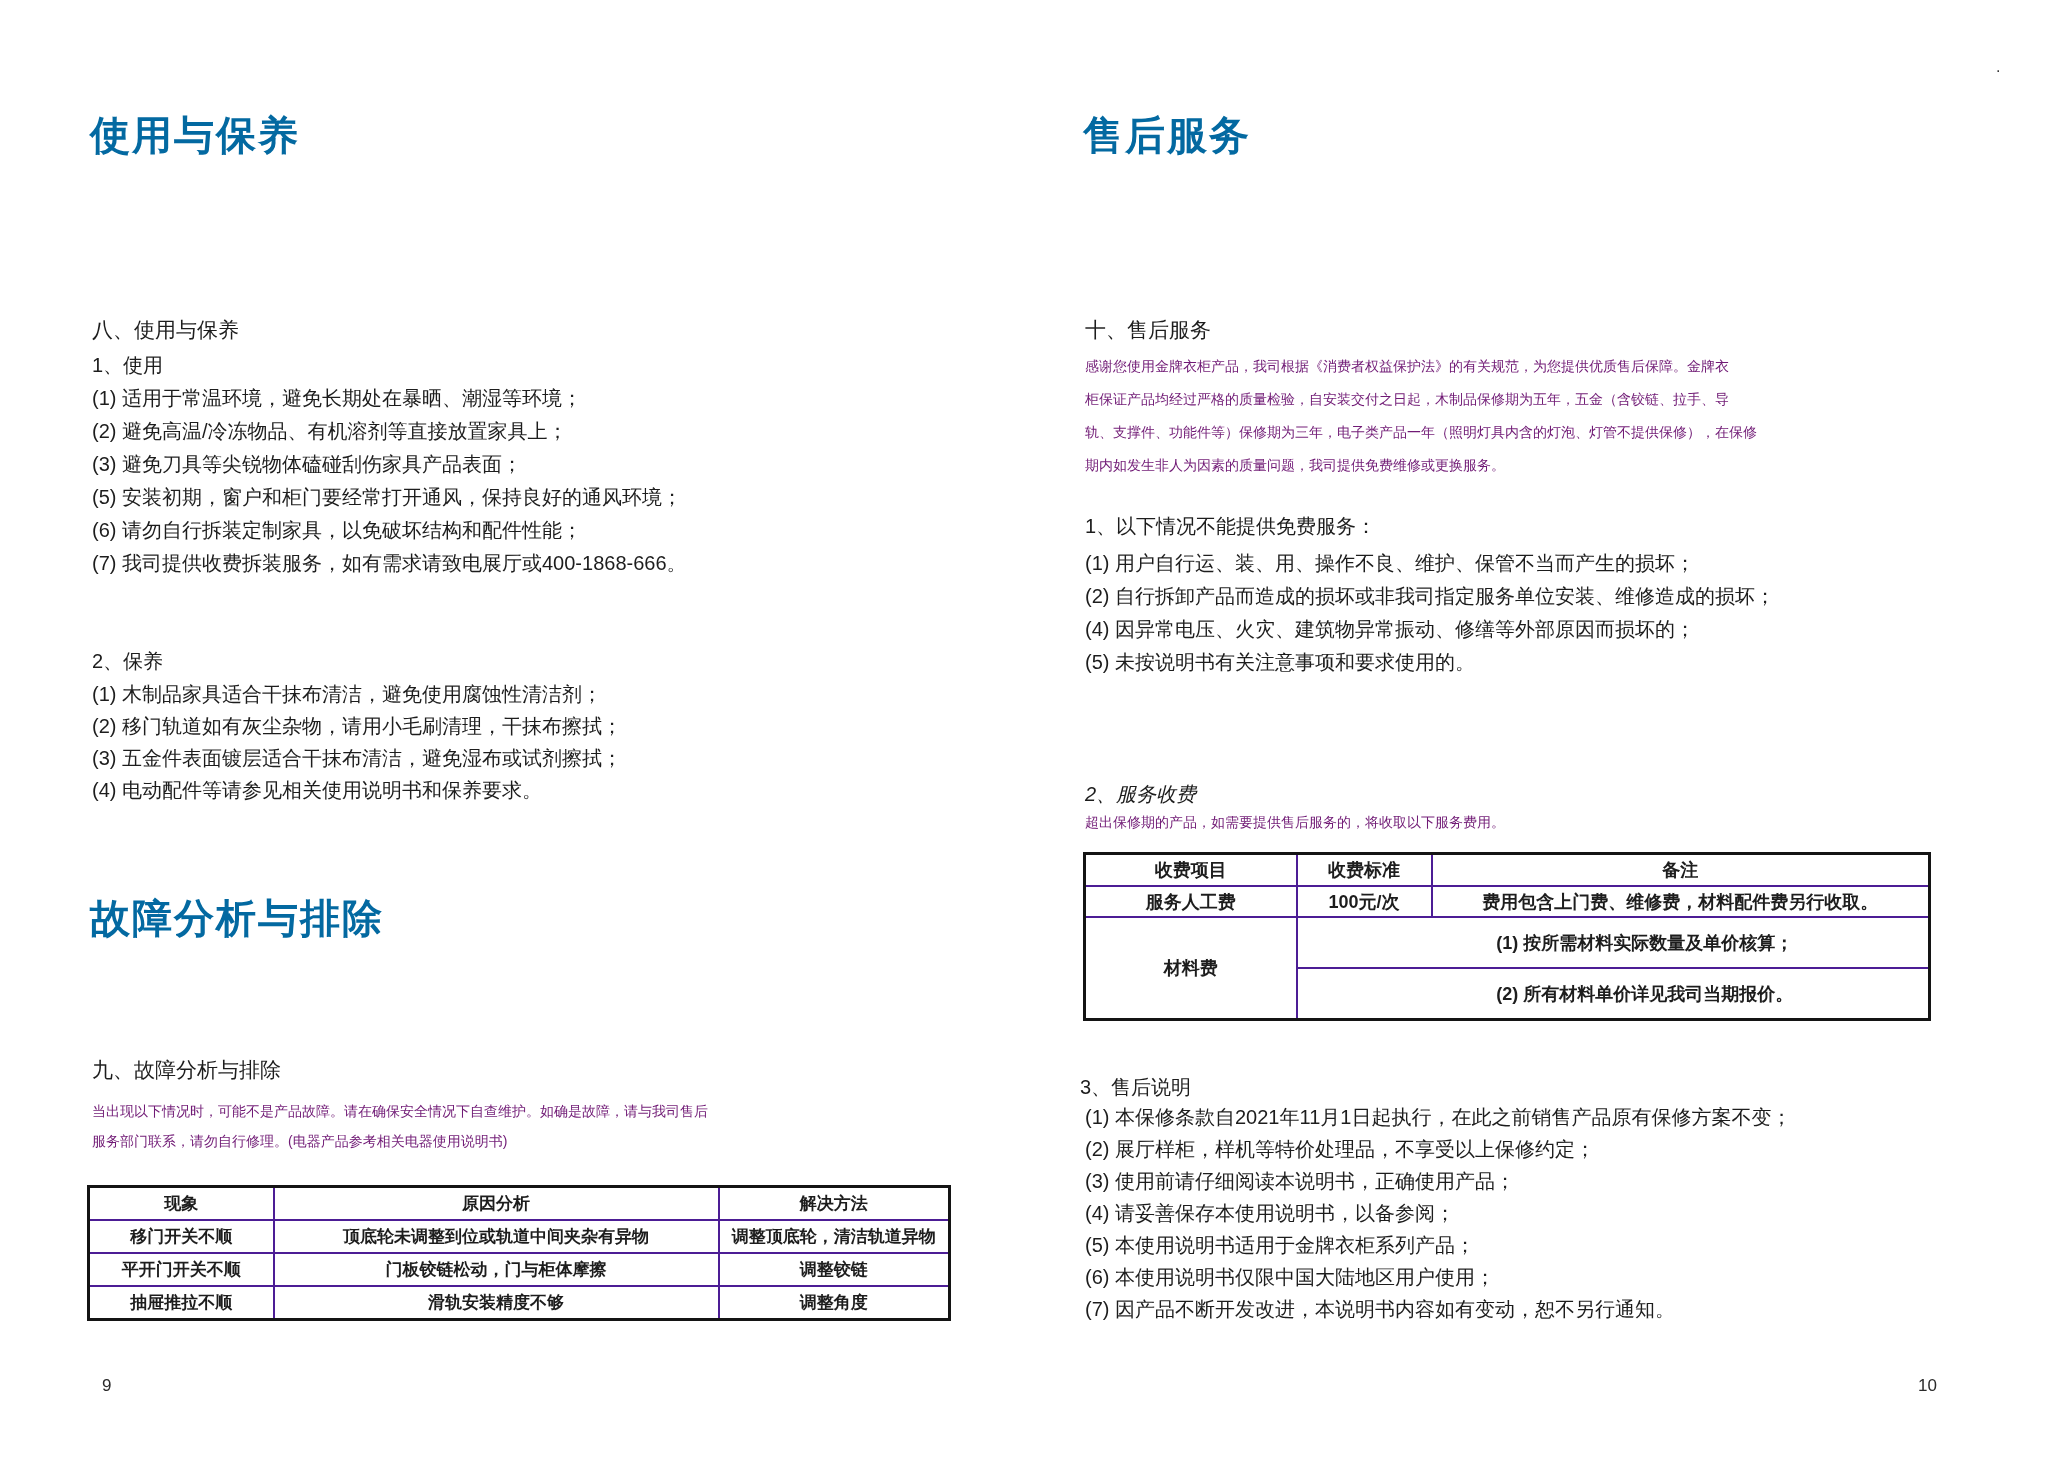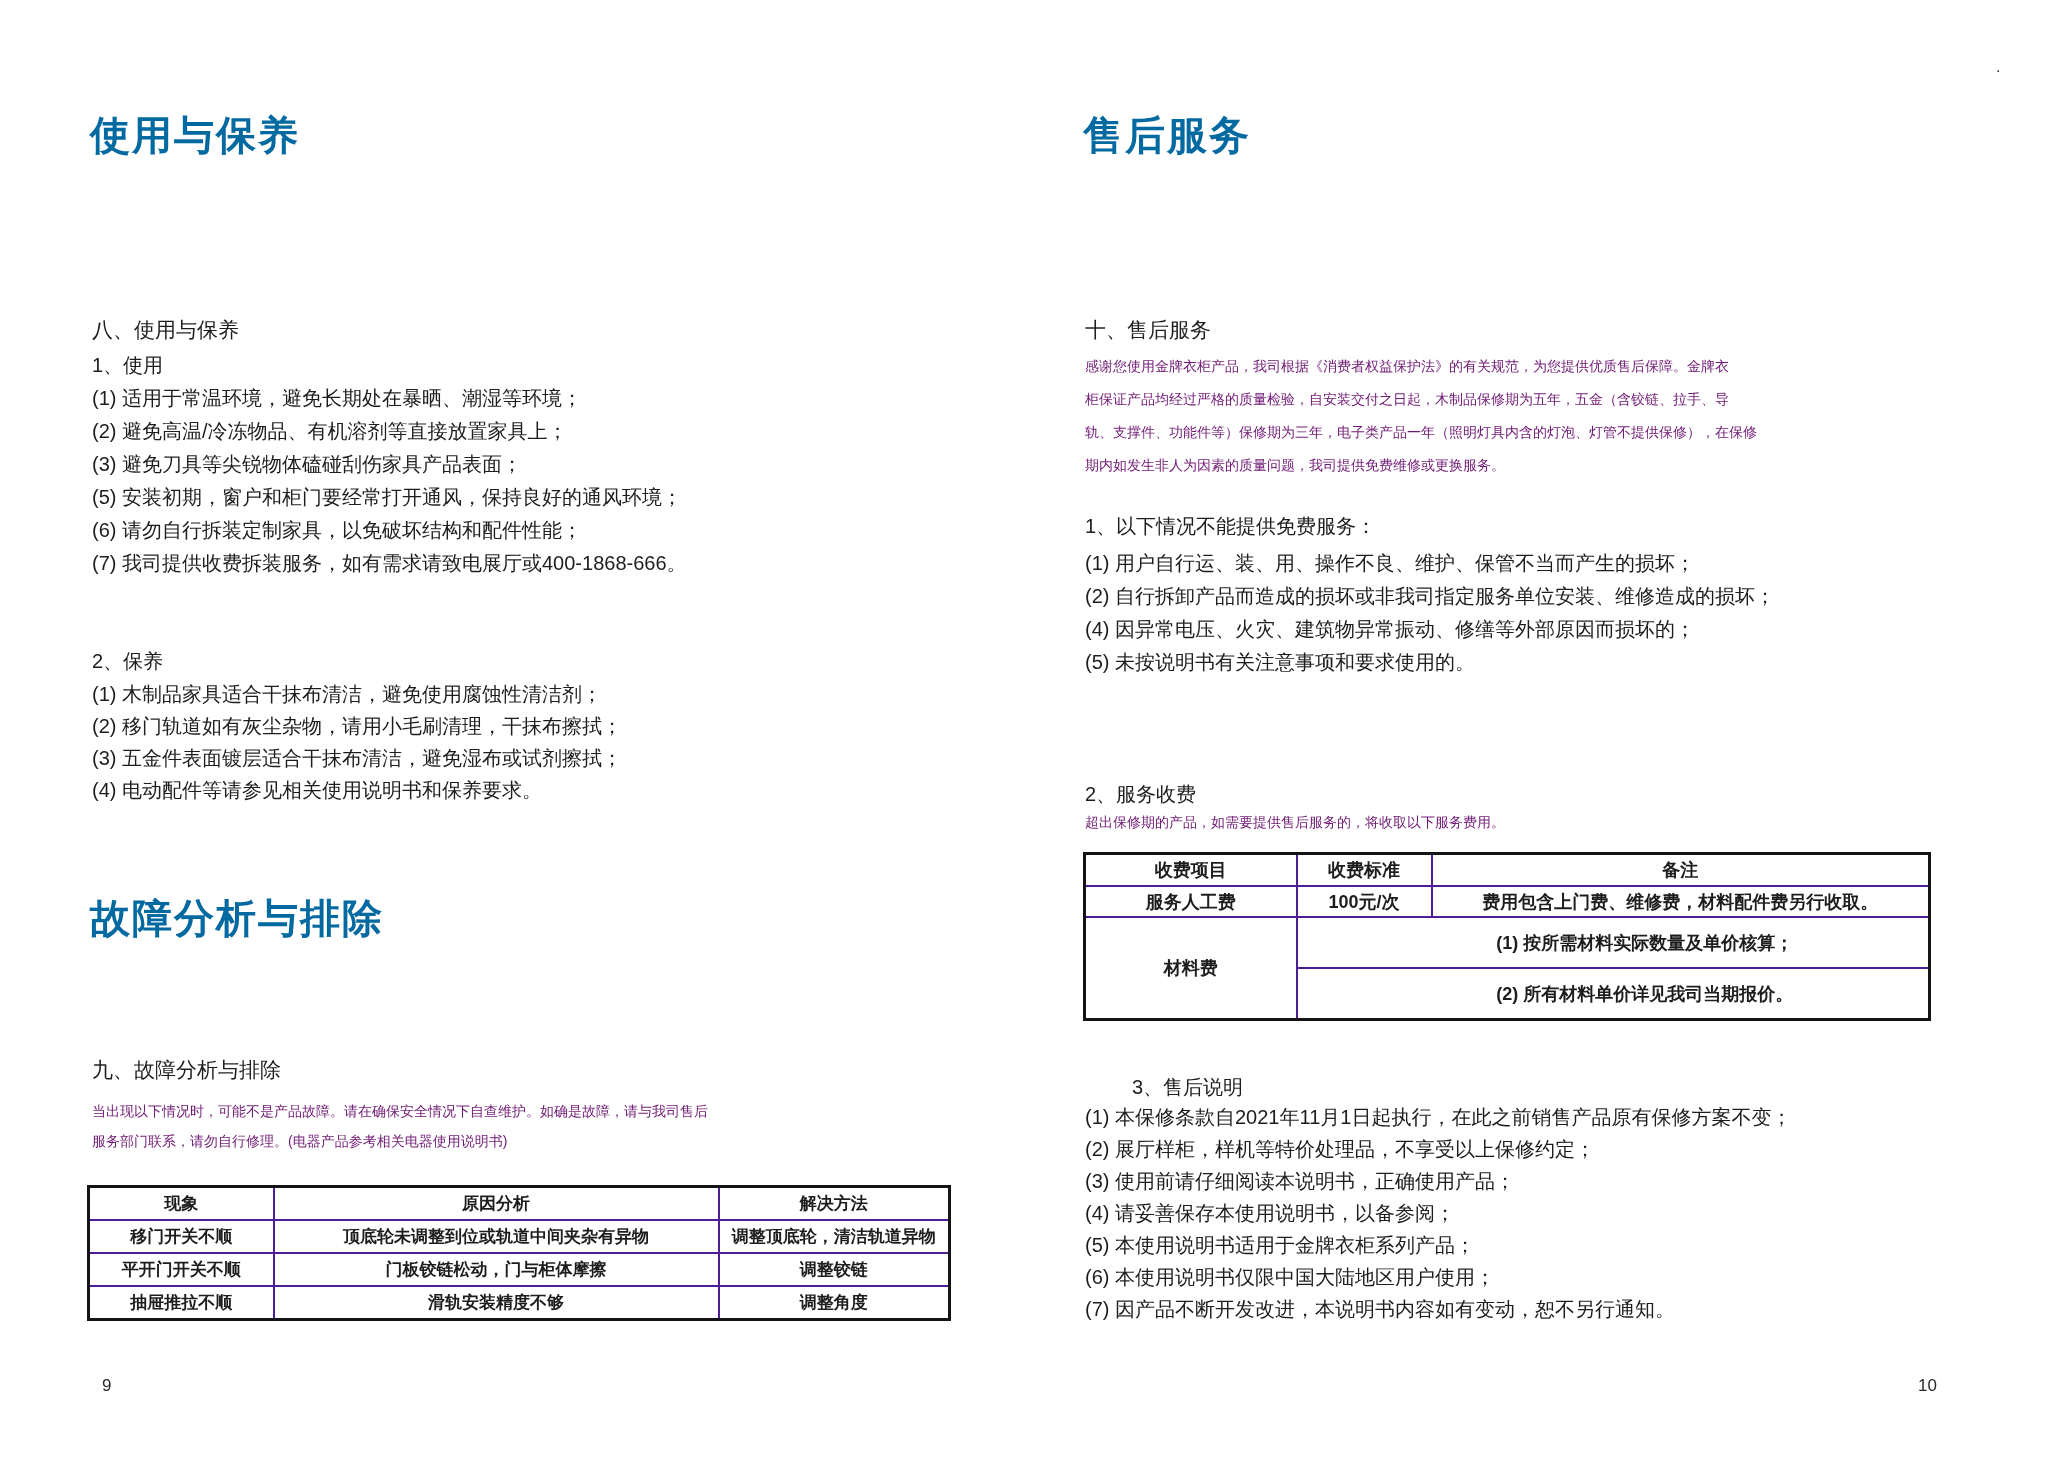--- a/index.html
+++ b/index.html
@@ -142,21 +142,21 @@
 
     <div class="abs sub-label" style="left:1085px; top:513px;">1、以下情况不能提供免费服务：</div>
 
     <ul class="abs plain lh33" style="left:1085px; top:547px;">
       <li>(1) 用户自行运、装、用、操作不良、维护、保管不当而产生的损坏；</li>
       <li>(2) 自行拆卸产品而造成的损坏或非我司指定服务单位安装、维修造成的损坏；</li>
       <li>(4) 因异常电压、火灾、建筑物异常振动、修缮等外部原因而损坏的；</li>
       <li>(5) 未按说明书有关注意事项和要求使用的。</li>
     </ul>
 
-    <div class="abs sub-label" style="left:1085px; top:781px;">2、服务收费</div>
+    <div class="abs sub-label" style="left:1085px; top:781px;font-style:italic;">2、服务收费</div>
 
     <div class="abs body-line" style="left:1085px; top:814px;">超出保修期的产品，如需要提供售后服务的，将收取以下服务费用。</div>
 
     <table class="abs doc-table fee-table" style="left:1083px; top:852px;">
       <colgroup>
           <col style="width:212px">
           <col style="width:135px">
           <col>
         </colgroup>
       <tbody>
@@ -173,21 +173,21 @@
       <tr>
         <td rowspan="2">材料费</td>
         <td colspan="2" class="material-item">(1) 按所需材料实际数量及单价核算；</td>
       </tr>
       <tr>
         <td colspan="2" class="material-item">(2) 所有材料单价详见我司当期报价。</td>
       </tr>
     </tbody>
       </table>
 
-    <div class="abs sub-label" style="left:1132px; top:1074px;">3、售后说明</div>
+    <div class="abs sub-label" style="left:1080px; top:1074px;">3、售后说明</div>
 
     <ul class="abs plain lh32" style="left:1085px; top:1101px;">
       <li>(1) 本保修条款自2021年11月1日起执行，在此之前销售产品原有保修方案不变；</li>
       <li>(2) 展厅样柜，样机等特价处理品，不享受以上保修约定；</li>
       <li>(3) 使用前请仔细阅读本说明书，正确使用产品；</li>
       <li>(4) 请妥善保存本使用说明书，以备参阅；</li>
       <li>(5) 本使用说明书适用于金牌衣柜系列产品；</li>
       <li>(6) 本使用说明书仅限中国大陆地区用户使用；</li>
       <li>(7) 因产品不断开发改进，本说明书内容如有变动，恕不另行通知。</li>
     </ul>

